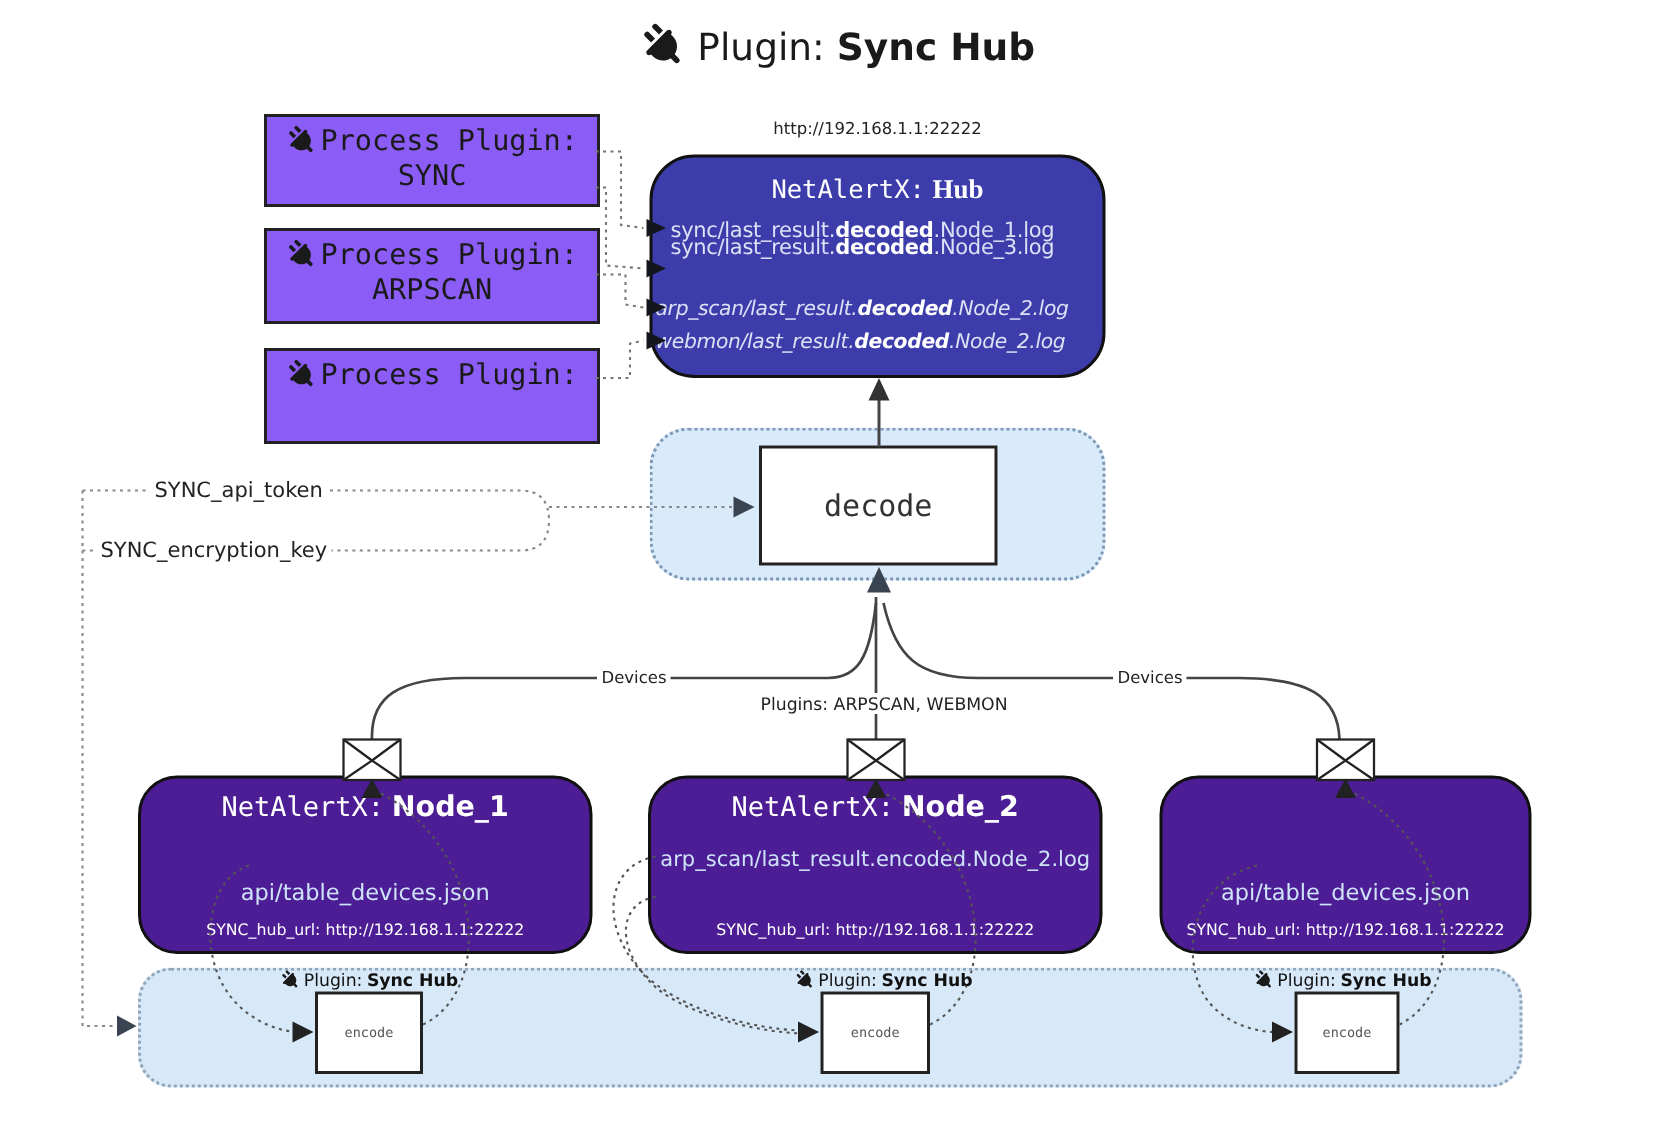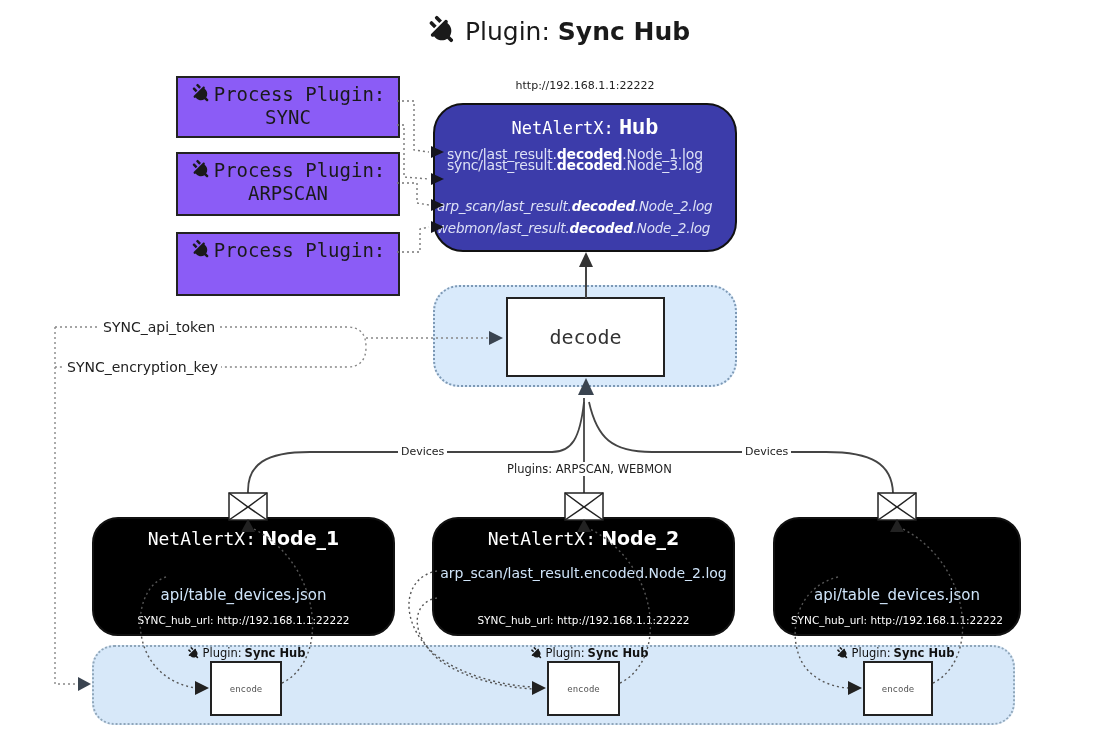--- a/index.html
+++ b/index.html
@@ -16,33 +16,33 @@
   .pbox{left:176px;width:220px;background:#8b5cf6;border:2px solid #222;z-index:2;}
   .pbox-head{display:flex;justify-content:center;align-items:center;gap:3px;margin-top:5px;
              font-size:19px;}
   .pbox-name{text-align:center;font-size:19px;margin-top:1px;}
   
   .hub-url{left:433px;top:79px;width:304px;text-align:center;font-size:11px;color:#222;z-index:2;}
   .hub{left:433px;top:103px;width:304px;height:149px;border-radius:30px;background:#3c3caa;
        border:2.5px solid #111;box-sizing:border-box;z-index:2;}
   .hub-title{position:absolute;left:0;top:11px;width:100%;text-align:center;color:#fff;}
   .hub-title .mono{font-size:17px;}
-  .hub-title .b{font-family:Liberation Mono, monospace;font-size:22px;}
+  .hub-title .b{font-family:Liberation Serif, serif;font-size:18px;}
   .hub-log{position:absolute;left:12px;height:17px;line-height:17px;font-size:14px;
            letter-spacing:-0.2px;color:#dde1f6;white-space:nowrap;}
   .hub-log .b{color:#fff;}
   .hub-log.tight{left:2px;font-size:13.5px;font-style:italic;}
   
   .panel{left:433px;top:285px;width:304px;height:102px;border-radius:26px;background:#d9eafb;
          border:2px dotted #7d99b5;box-sizing:border-box;z-index:2;}
   .decode-box{left:506px;top:297px;width:159px;height:80px;background:#fff;border:2.5px solid #222;
               box-sizing:border-box;display:flex;align-items:center;justify-content:center;
               font-size:20px;color:#333;z-index:3;}
   
-  .node{top:517px;height:119px;border-radius:26px;background:#000000;border:2.5px solid #111;
+  .node{top:517px;height:119px;border-radius:26px;background:#4c1d95;border:2.5px solid #111;
         box-sizing:border-box;z-index:2;text-decoration:underline;}
   .node1{left:92px;width:303px;}
   .node2{left:432px;width:303px;}
   .node3{left:773px;width:248px;}
   .node-title{position:absolute;left:0;top:8px;width:100%;text-align:center;color:#fff;}
   .node-title .mono{font-size:18px;}
   .node-title .b{font-family:"DejaVu Sans",sans-serif;font-size:19px;}
   .node-line{position:absolute;left:0;width:100%;text-align:center;color:#cfe4f9;font-size:14px;
              white-space:nowrap;}
   .node1 .l1,.node3 .l1{top:67px;font-size:15px;}

